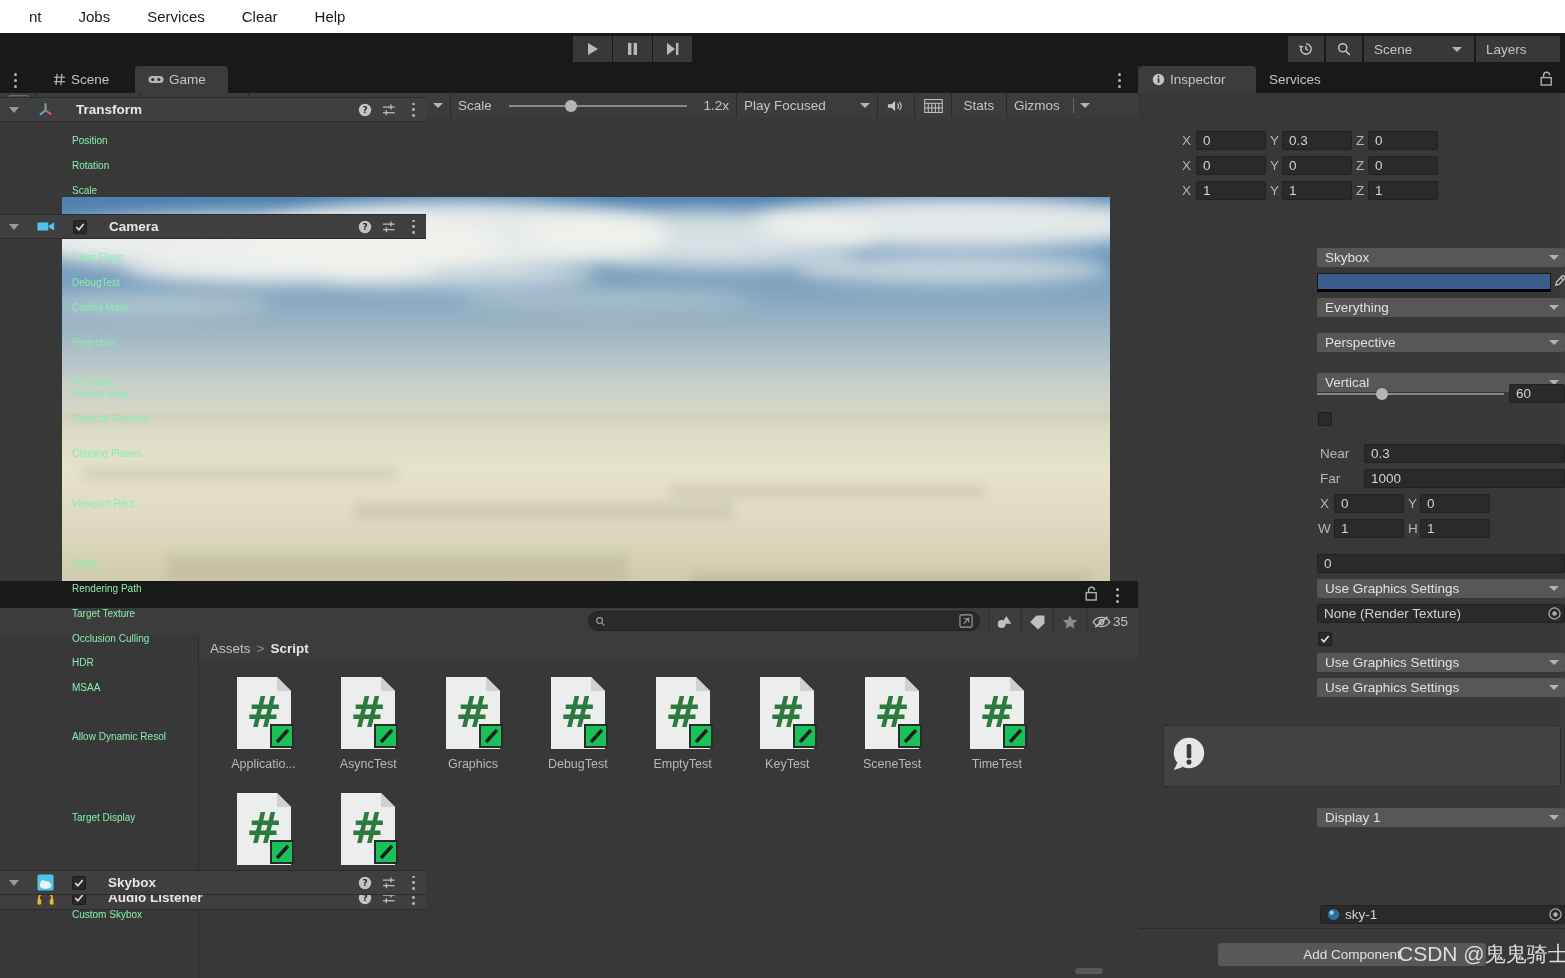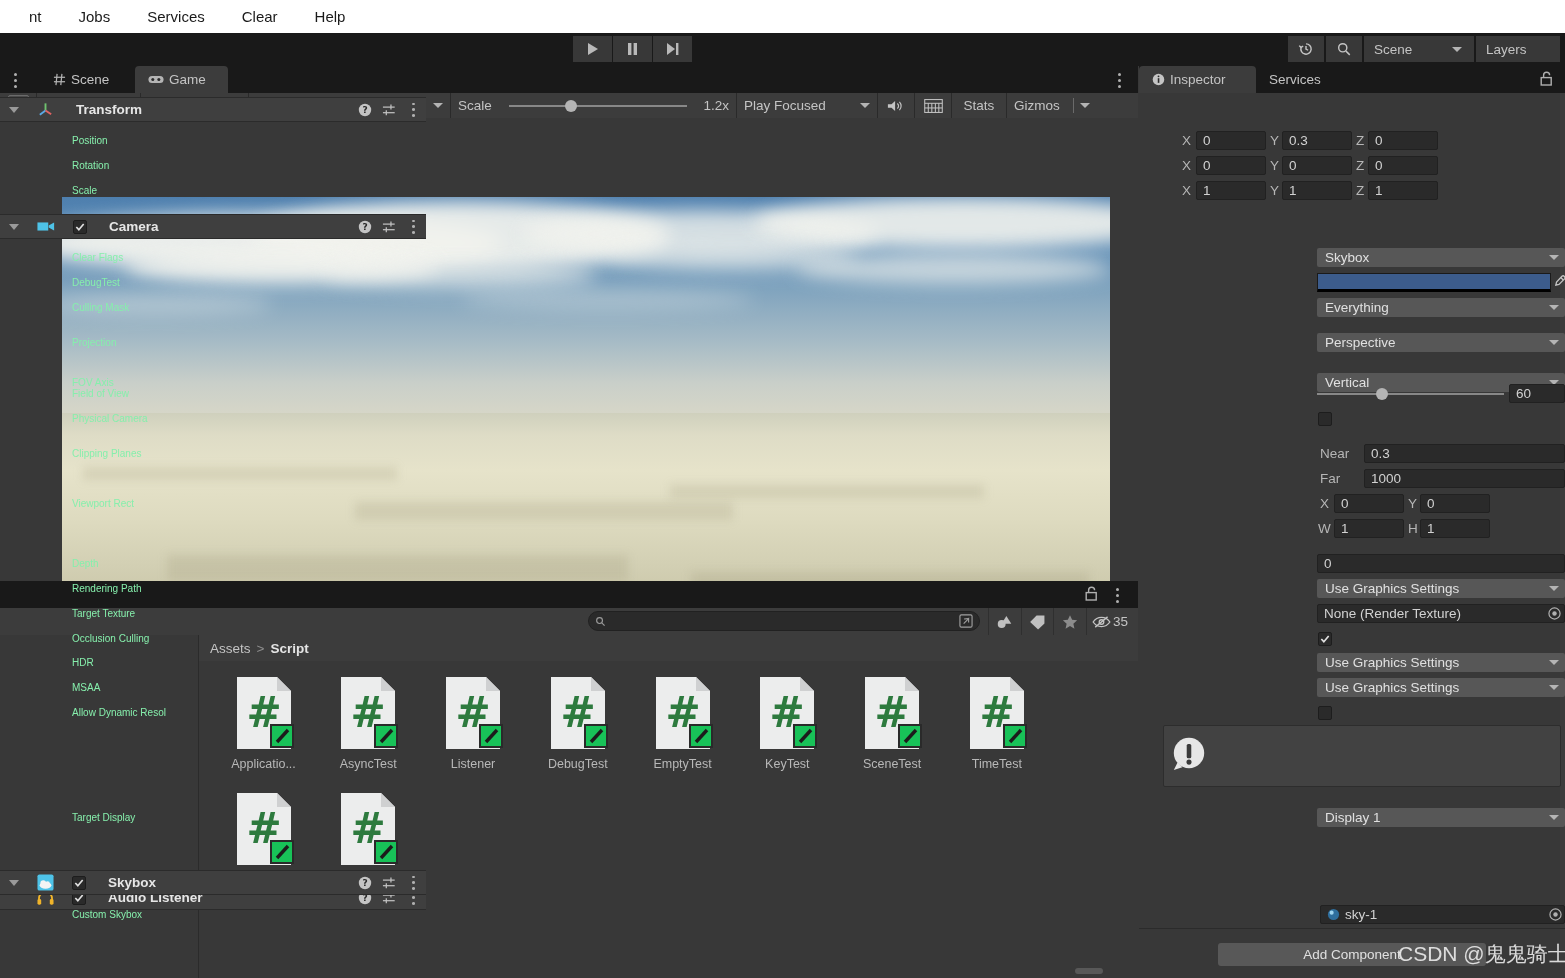--- a/index.html
+++ b/index.html
@@ -411,21 +411,21 @@
   <div class="asset">
     <div class="csicon">
       <svg width="62" height="76" viewBox="0 0 62 76">
         <path d="M4 2h40l14 14v58H4z" fill="#eceded"></path>
           <path d="M44 2l14 14H44z" fill="#cfd0d1"></path>
         <text x="31" y="52" font-family="DejaVu Sans, sans-serif" font-size="42" font-weight="bold" fill="#2d7a3e" text-anchor="middle">#</text>
         <rect x="38" y="50" width="22" height="22" fill="#18c258" stroke="#2a2a2a" stroke-width="2"></rect>
         <line x1="44" y1="67" x2="55" y2="55" stroke="#1c1c1c" stroke-width="3.4"></line>
         </svg>
     </div>
-    <div class="nm">Listener</div>
+    <div class="nm">Graphics</div>
   </div>
   <div class="asset">
     <div class="csicon">
       <svg width="62" height="76" viewBox="0 0 62 76">
         <path d="M4 2h40l14 14v58H4z" fill="#eceded"></path>
           <path d="M44 2l14 14H44z" fill="#cfd0d1"></path>
         <text x="31" y="52" font-family="DejaVu Sans, sans-serif" font-size="42" font-weight="bold" fill="#2d7a3e" text-anchor="middle">#</text>
         <rect x="38" y="50" width="22" height="22" fill="#18c258" stroke="#2a2a2a" stroke-width="2"></rect>
         <line x1="44" y1="67" x2="55" y2="55" stroke="#1c1c1c" stroke-width="3.4"></line>
         </svg>
@@ -731,21 +731,21 @@
     <span class="tri-dn"></span>
   </span>
 </div>
 <div class="row" style="top:675px;">
   <span class="lbl">MSAA</span>
   <span class="popup" style="left:1317px; width:248px;">
     <span>Use Graphics Settings</span>
     <span class="tri-dn"></span>
   </span>
 </div>
-<div class="row" style="top:700px;">
+<div class="row" style="top:724px;">
   <span class="lbl">Allow Dynamic Resol</span>
   <span class="cb" style="position:absolute;left:1318px;"></span>
 </div>
 
 <div id="helpbox">
   <svg width="38" height="38" viewBox="0 0 40 40" style="flex:none;margin-top:3px;">
     <path d="M20 4a16 16 0 1 0 0 32 16 16 0 0 0 0-32z" fill="#e6e6e6"></path>
     <path d="M8 30 4 38l9-3z" fill="#e6e6e6"></path>
     <rect x="17.6" y="10.5" width="4.8" height="15" rx="1.6" fill="#3a3a3a"></rect>
     <circle cx="20" cy="29.6" r="2.7" fill="#3a3a3a"></circle>

